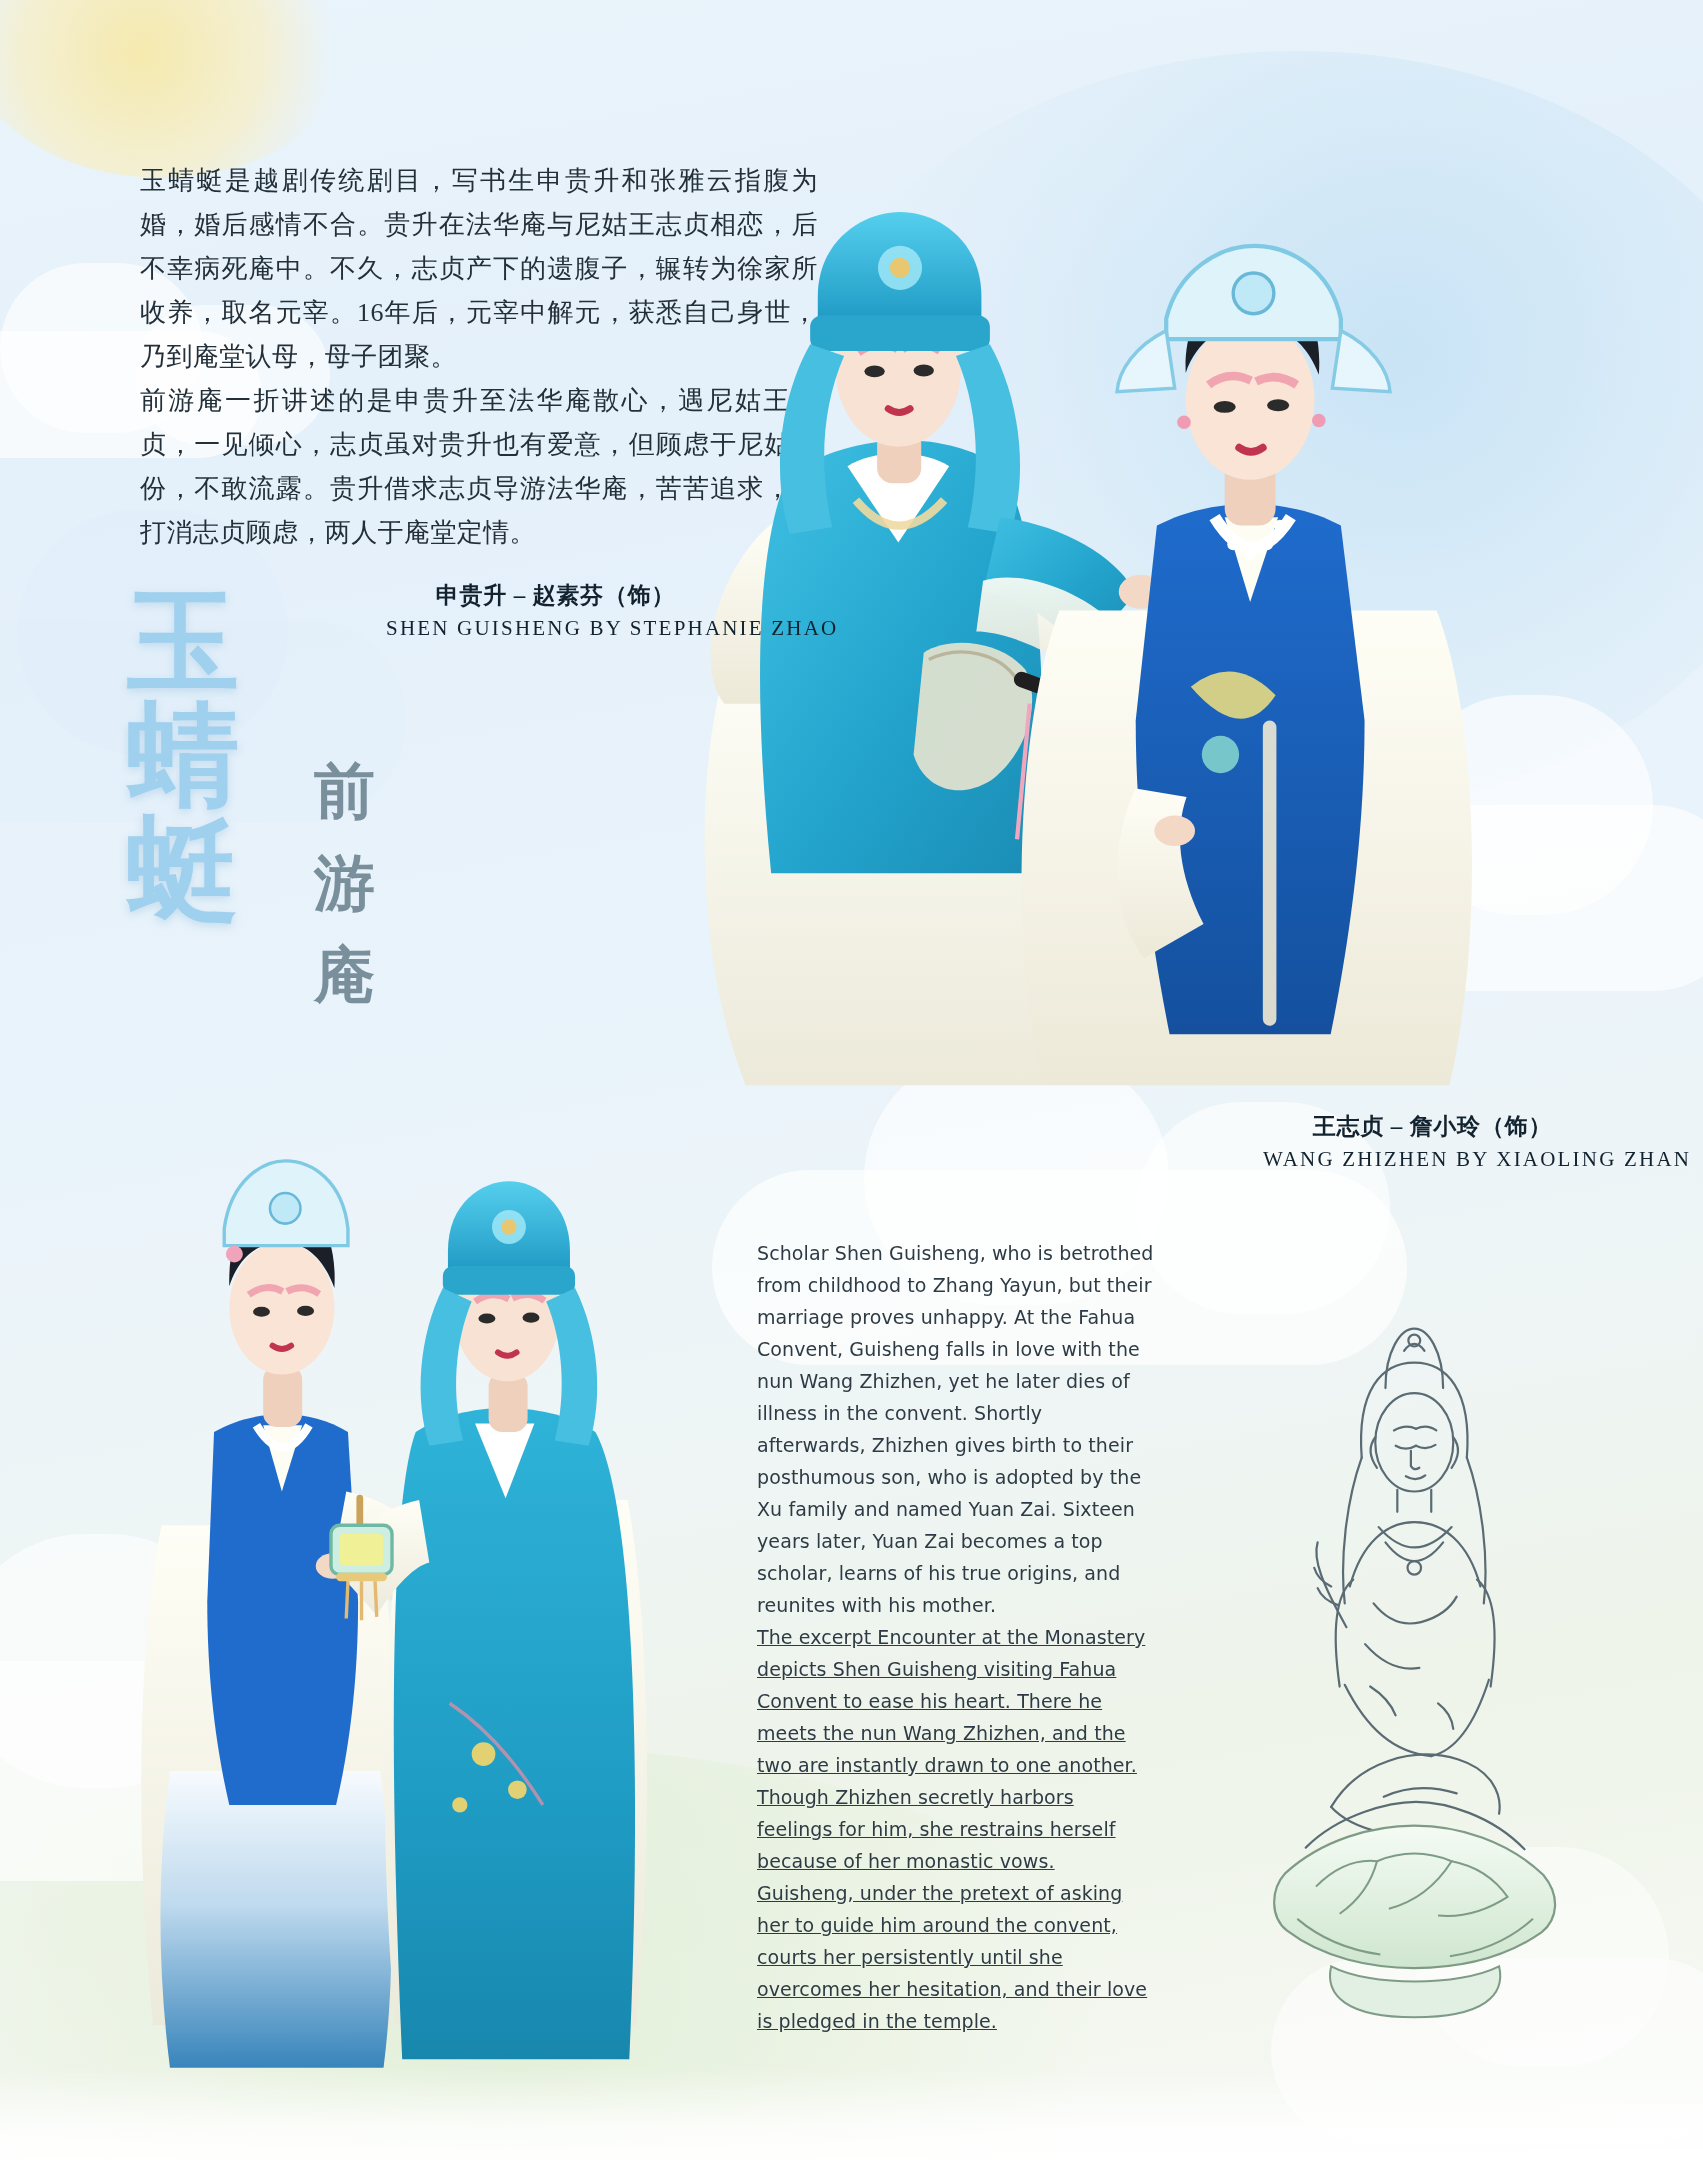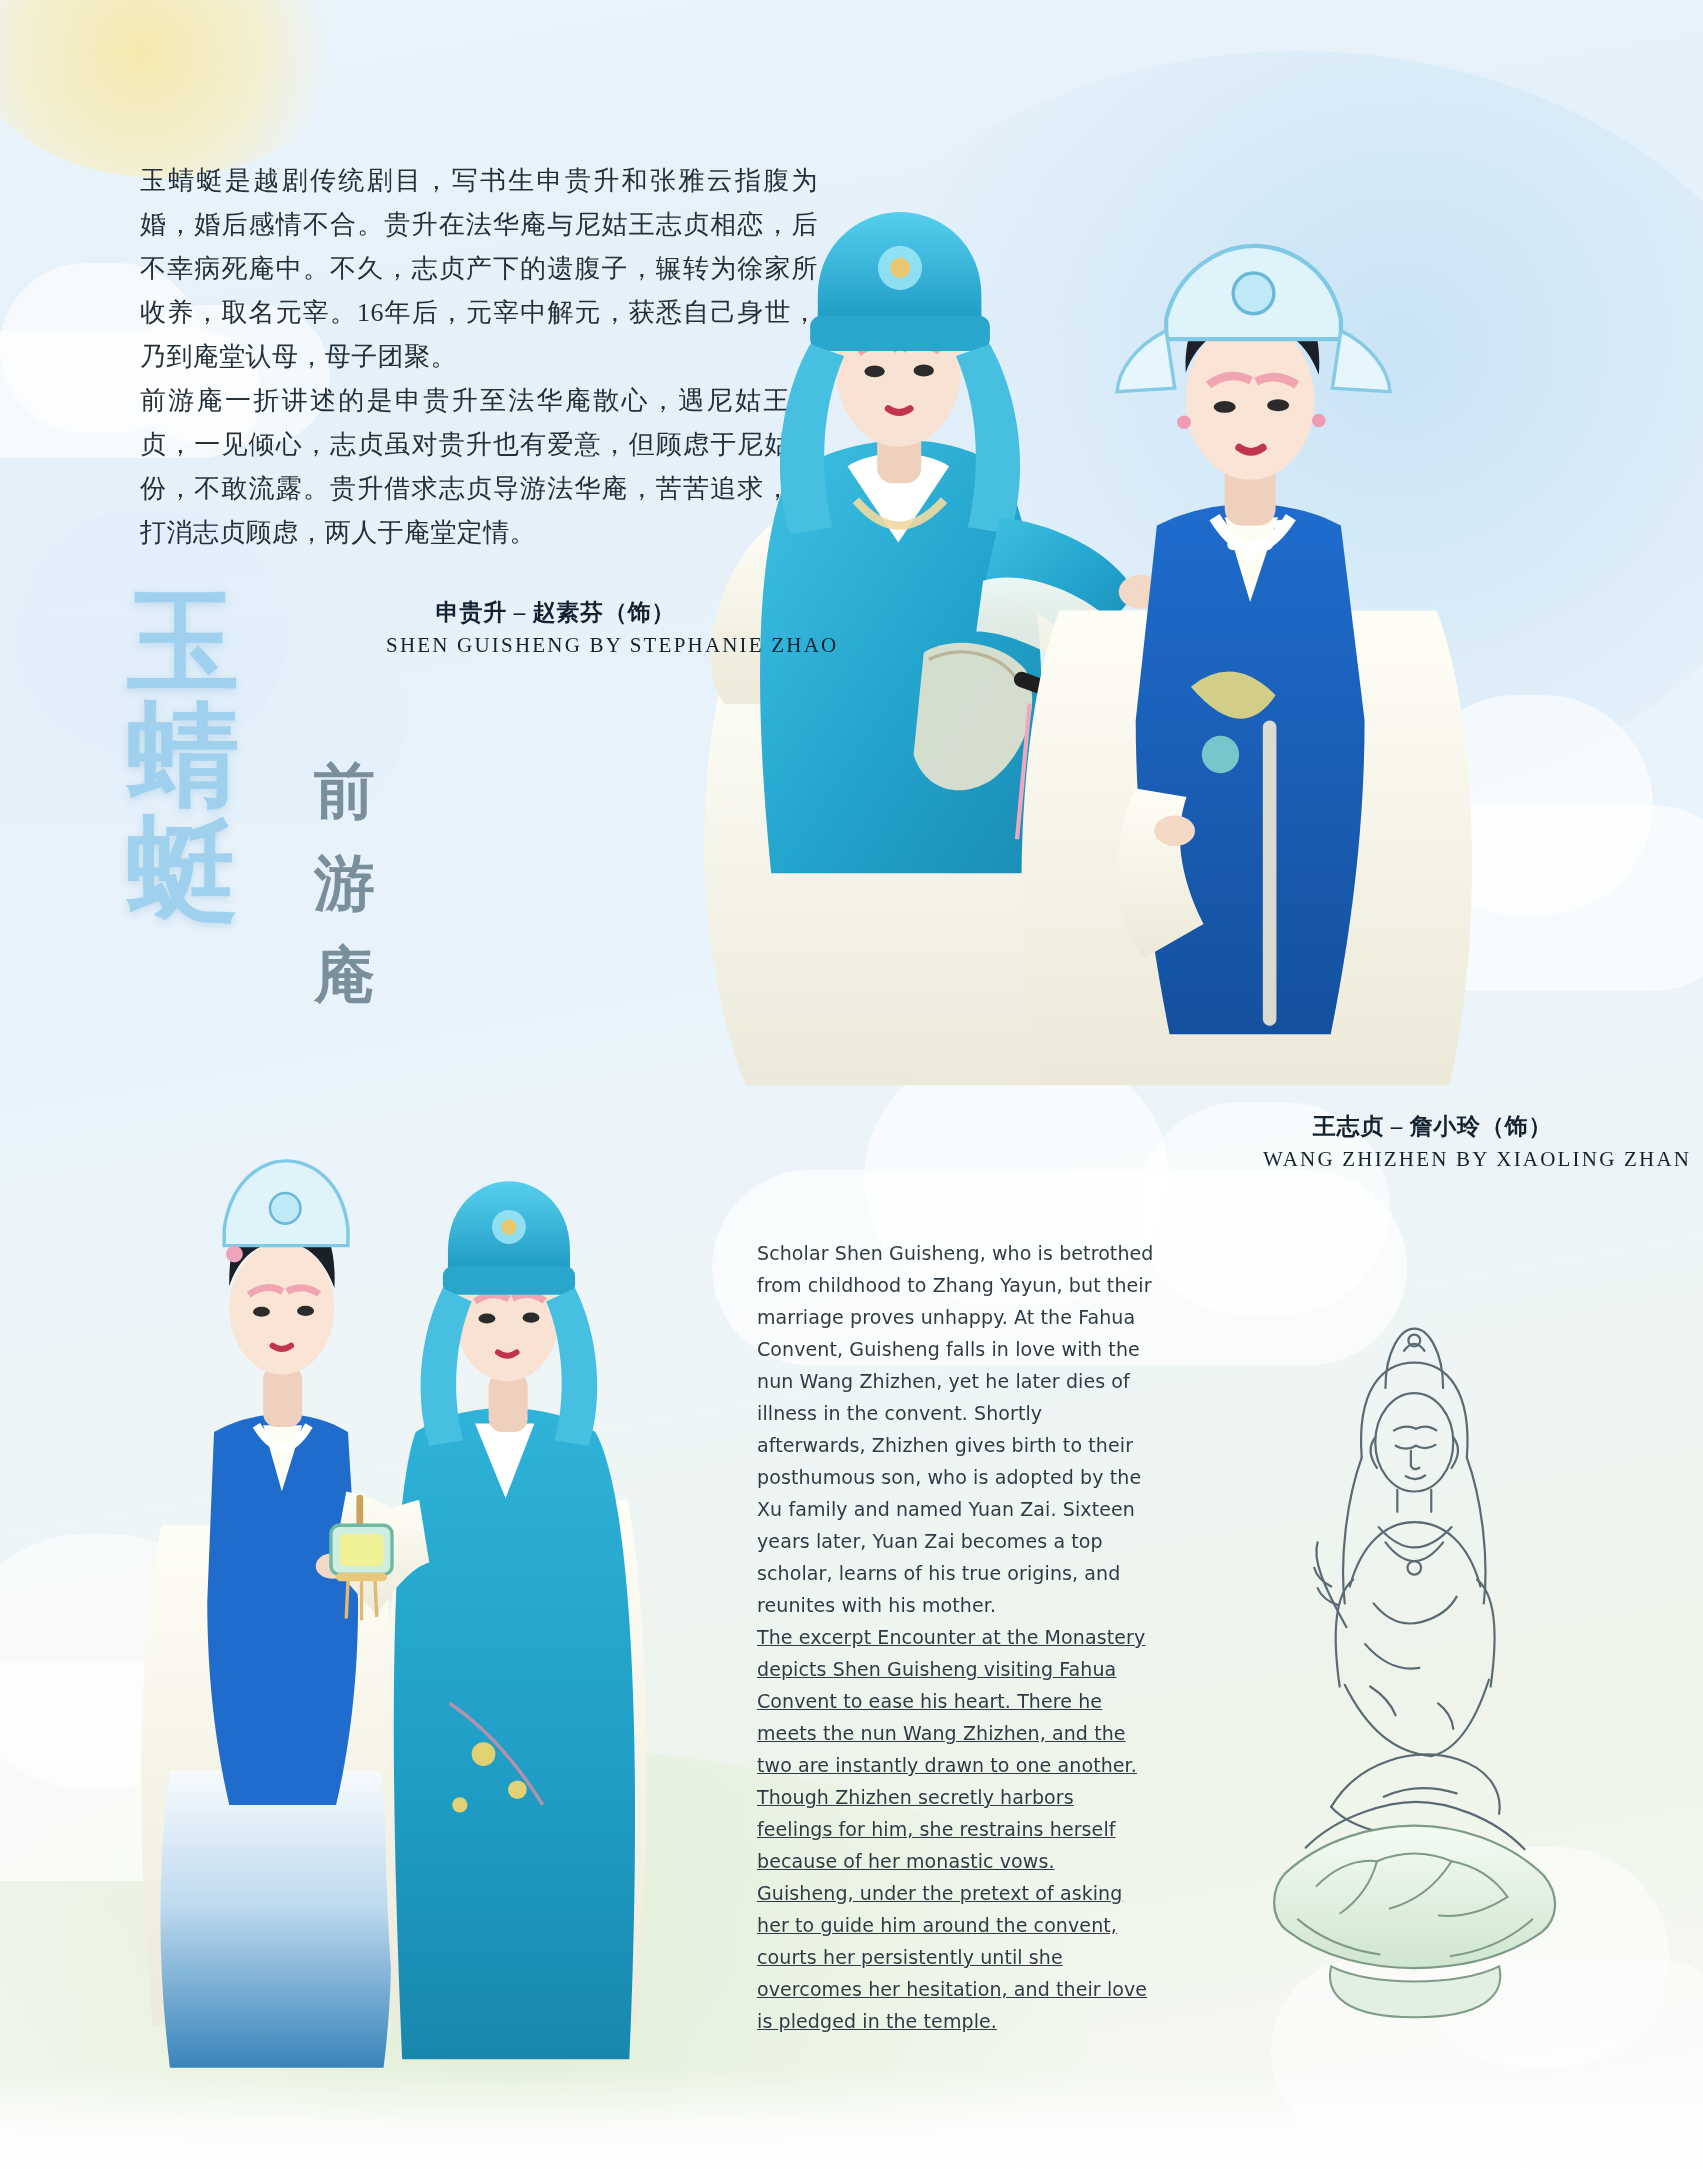--- a/index.html
+++ b/index.html
@@ -103,21 +103,21 @@
     line-height: 34px;
     white-space: nowrap;
   }
   .credit .en {
     font-size: 21px;
     font-weight: 400;
     letter-spacing: 2.2px;
     line-height: 31px;
     white-space: nowrap;
   }
-  #credit-shen { left: 386px; top: 596px; width: 339px; }
+  #credit-shen { left: 386px; top: 579px; width: 339px; }
   #credit-wang { left: 1263px; top: 1110px; width: 339px; }
 
   
   .en-synopsis {
     position: absolute;
     left: 757px;
     top: 1237px;
     width: 398px;
     font-family: "DejaVu Sans", sans-serif;
     font-size: 19px;

